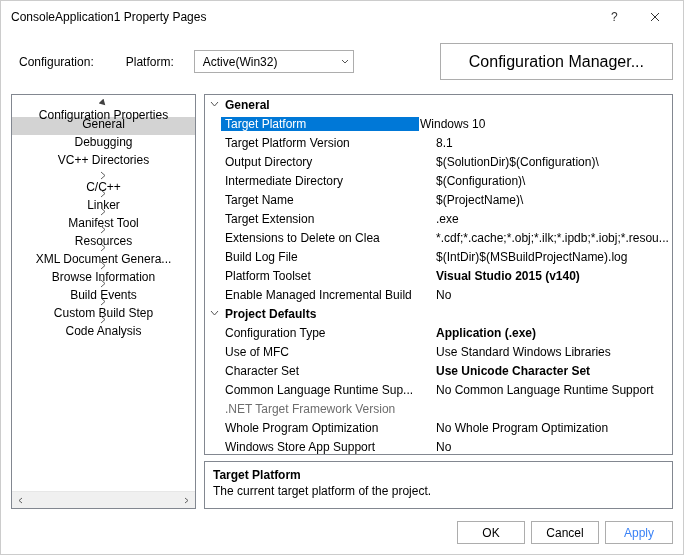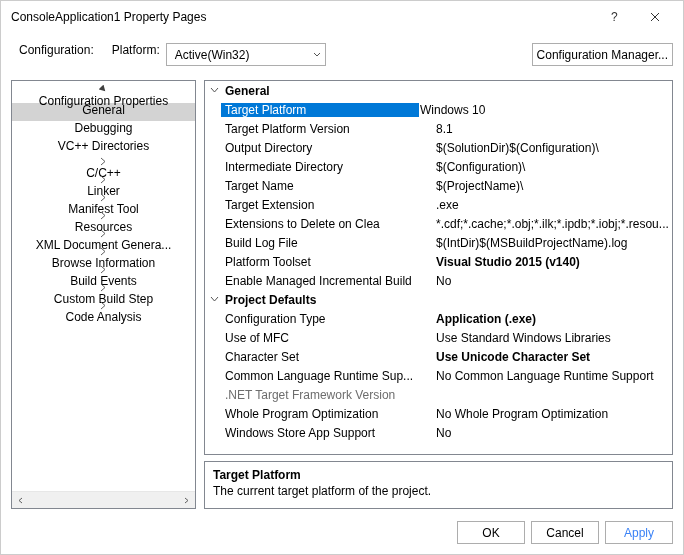--- a/index.html
+++ b/index.html
@@ -24,42 +24,42 @@
     background: #fff;
   }
   .titlebar .title { flex: 1; font-size: 12px; }
   .titlebar .btn {
     width: 40px; height: 32px;
     display: flex; align-items: center; justify-content: center;
     color: #333;
   }
   .config-row {
     display: flex;
-    align-items: flex-start;
-    gap: 6px;
+    align-items: center;
+    gap: 20px;
     padding: 10px 10px 14px 18px;
   }
   .config-row label { font-size: 12px; }
   .combo {
     display: flex;
     align-items: center;
     justify-content: space-between;
     border: 1px solid #adadad;
     background: #fff;
     height: 23px;
     padding: 0 4px 0 8px;
     font-size: 12px;
   }
   .combo .chev { font-size: 10px; color: #555; }
   .cfgmgr-btn {
     border: 1px solid #adadad;
     background: #fff;
-    height: 23px;
-    padding: 0 4px;
-    font-size: 12px;
+    height: 37px;
+    padding: 0 28px;
+    font-size: 16px;
   }
   .body {
     flex: 1;
     display: flex;
     gap: 8px;
     padding: 0 10px 6px 10px;
     min-height: 0;
   }
   .tree-wrap {
     width: 185px;

